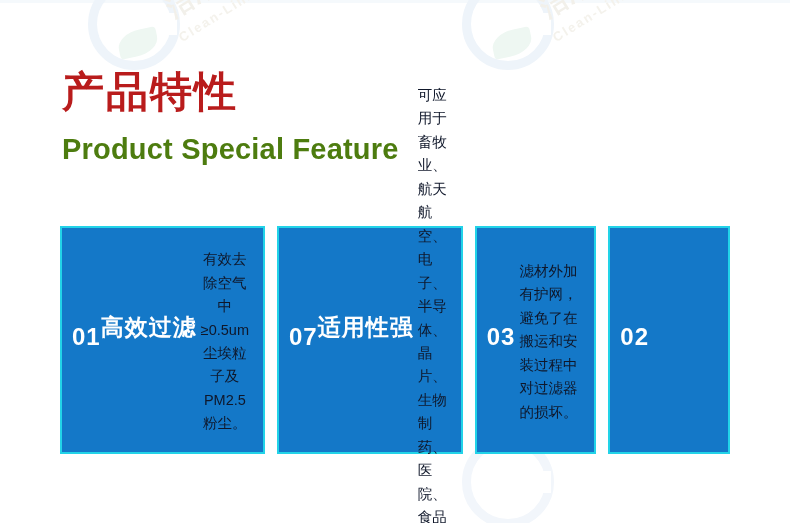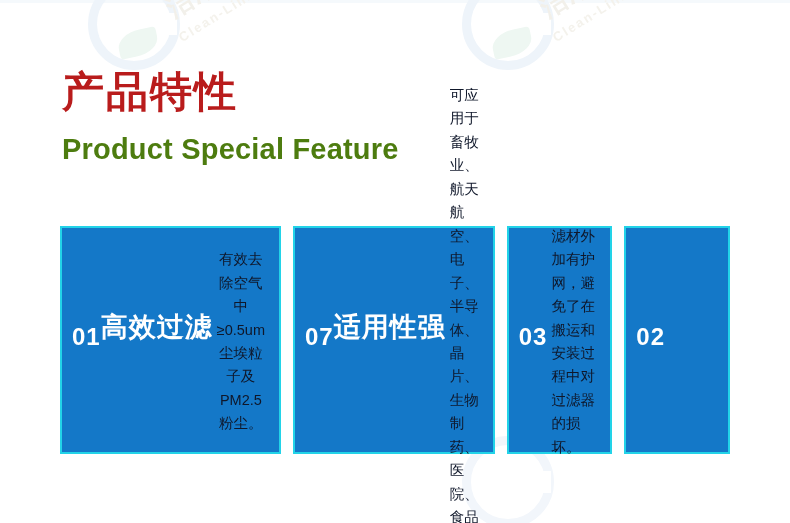--- a/index.html
+++ b/index.html
@@ -112,21 +112,21 @@
   }
   .card-number {
     font-size: 24px;
     font-weight: bold;
     color: #ffffff;
     letter-spacing: 1px;
     line-height: 1;
     margin-bottom: 11px;
   }
   .card-heading {
-    font-size: 27px;
+    font-size: 23px;
     font-weight: bold;
     color: #ffffff;
     letter-spacing: 1px;
     line-height: 1.1;
     margin-bottom: 28px;
     text-align: center;
     white-space: nowrap;
   }
   .card-body {
     font-size: 14.5px;

